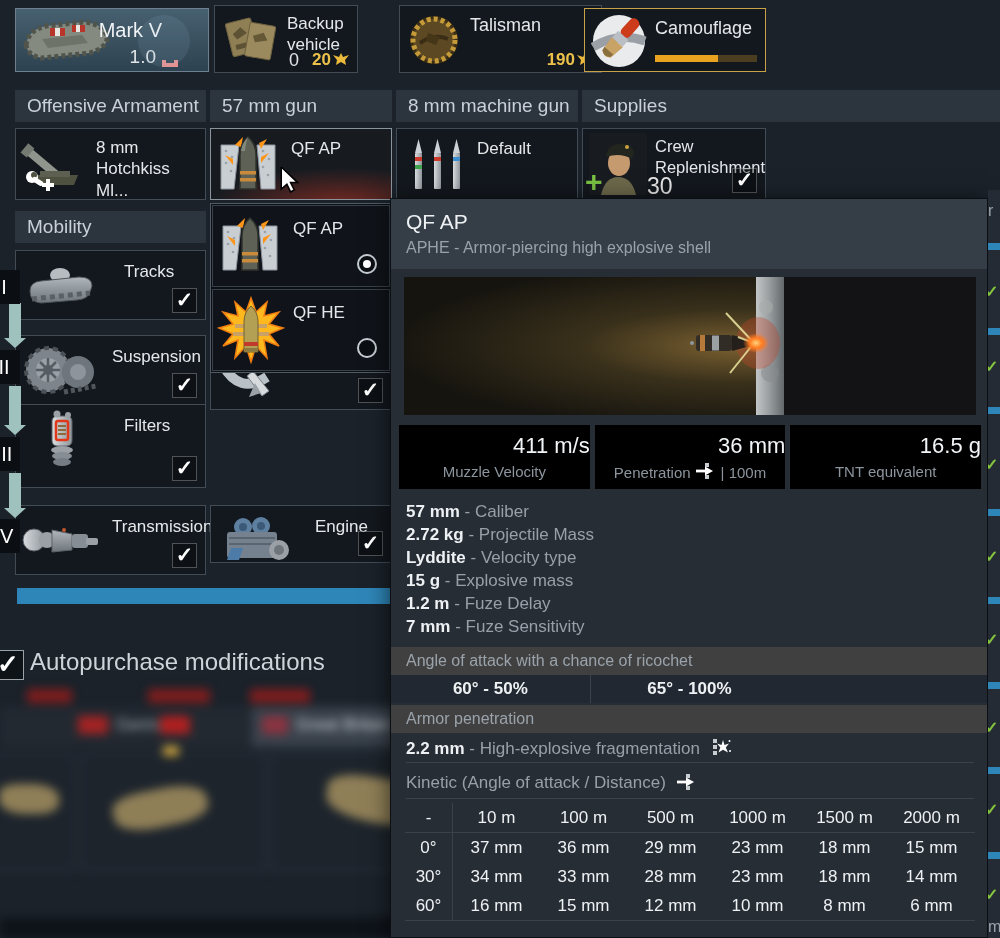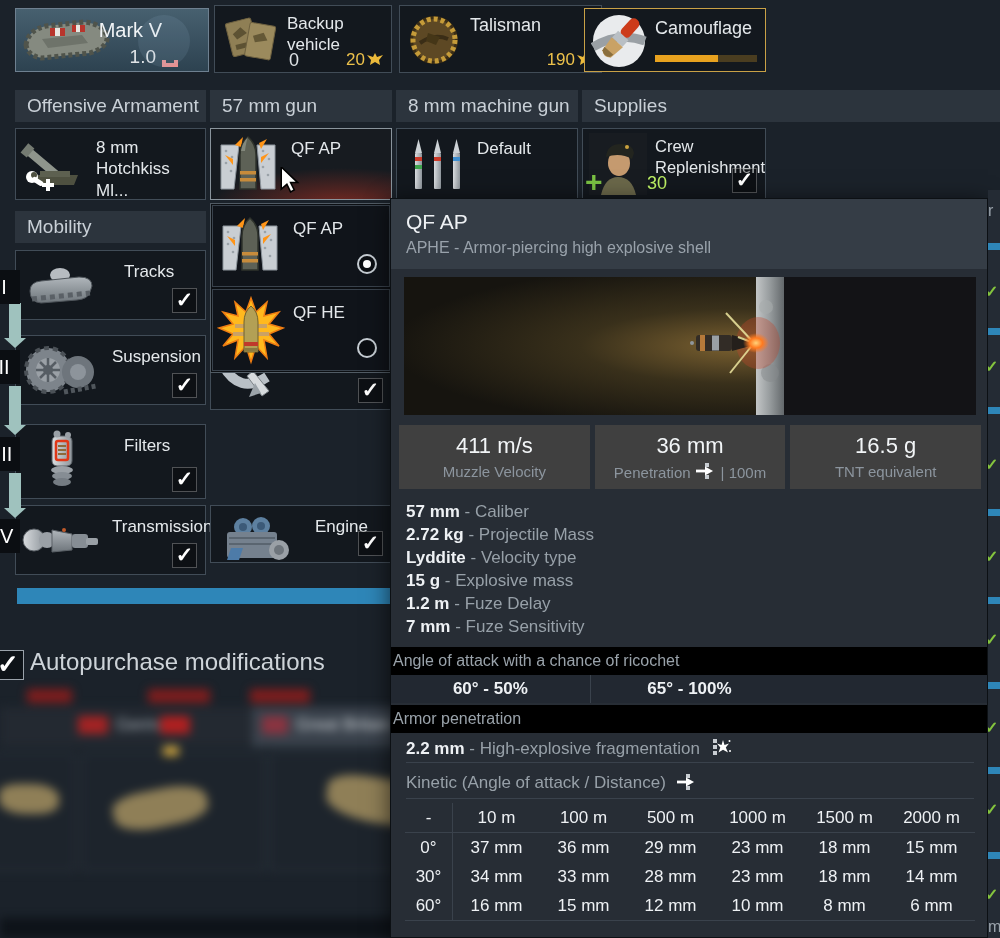--- a/index.html
+++ b/index.html
@@ -7,21 +7,21 @@
   #screen { position:relative; width:1000px; height:938px; background:#1b222a; overflow:hidden; color:#e8ecef; }
   .abs { position:absolute; }
 
   
   .card { position:absolute; background:#13181e; border:1px solid #414c57; }
   .hdrbar { position:absolute; height:32px; background:#2c343d; color:#c9d0d7; font-size:19px; line-height:31px; padding-left:12px; }
   .lbl { position:absolute; color:#e4e8eb; font-size:17px; line-height:1.25; }
   .chk { position:absolute; width:25px; height:25px; border:1px solid rgba(255,255,255,.28); background:rgba(0,0,0,.3); color:#fff; font-size:21px; font-weight:bold; text-align:center; line-height:22px; }
   .radio { position:absolute; width:20px; height:20px; border:2px solid #c6cdd3; border-radius:50%; background:#0b0e12; }
   .radio.sel::after { content:""; position:absolute; left:4px; top:4px; width:8px; height:8px; background:#fff; border-radius:50%; }
-  .gold { color:#ecc14b; font-size:17px; font-weight:normal; }
+  .gold { color:#ecc14b; font-size:17px; font-weight:bold; }
   .eag { display:inline-block; vertical-align:-2px; margin-left:2px; }
 
   
   .vcard { position:absolute; left:15px; top:8px; width:194px; height:64px; background:linear-gradient(180deg,#47606f,#2d4250); border:1px solid #6e8090; }
   .camocard { border:1px solid #c9a146; }
   .pbar { position:absolute; height:7px; background:#4a3d20; }
   .pbar > div { height:100%; background:#e8a21f; }
 
   
   .hovercard { position:absolute; background:radial-gradient(130% 95% at 72% 108%, rgba(122,42,34,.95) 0%, rgba(122,42,34,0) 55%), #171b20; border:1px solid #8a949c; }
@@ -41,28 +41,28 @@
   .autobox { position:absolute; left:-8px; top:2px; width:32px; height:30px; border:1px solid #9aa2aa; background:#0e1318; color:#fff; font-size:26px; font-weight:bold; text-align:center; line-height:26px; }
   .autolbl { position:absolute; left:30px; top:0; font-size:24px; color:#ced4d9; white-space:nowrap; }
 
   
   #tooltip { position:absolute; left:390px; top:198px; width:598px; height:740px; background:#272d35; border:1px solid #0c1014; box-shadow:0 4px 22px rgba(0,0,0,.65); z-index:10; }
   .tt-head { position:absolute; left:0; top:0; width:100%; height:70px; background:#353d46; padding:11px 15px; }
   .tt-title { font-size:21px; color:#eef1f4; }
   .tt-sub { font-size:16px; color:#99a2ab; margin-top:5px; }
   .tt-img { position:absolute; left:13px; top:78px; width:572px; height:138px; background:#16130f; }
   .tt-stats { position:absolute; left:8px; top:226px; width:582px; display:flex; gap:5px; }
-  .stat { flex:1; background:#404040; height:64px; text-align:center; }
+  .stat { flex:1; background:#000000; height:64px; text-align:right; }
   .stat-v { font-size:22px; color:#f2f5f7; margin-top:8px; }
   .stat-l { font-size:15px; color:#8c959e; margin-top:4px; display:flex; justify-content:center; align-items:center; gap:5px; }
   .tt-specs { position:absolute; left:15px; top:301px; font-size:17px; }
   .spec-row { height:23px; line-height:23px; white-space:nowrap; }
   .spec-v { color:#eef1f4; font-weight:bold; }
   .spec-sep, .spec-l { color:#97a0a8; }
-  .tt-sechdr { position:absolute; left:0; width:100%; height:28px; background:#000000; color:#9aa3ab; font-size:16px; line-height:28px; padding-left:2px; }
+  .tt-sechdr { position:absolute; left:0; width:100%; height:28px; background:#404040; color:#9aa3ab; font-size:16px; line-height:28px; padding-left:15px; }
   .rico-row { position:absolute; left:0; top:476px; width:100%; height:28px; background:#222831; display:grid; grid-template-columns:1fr 1fr 1fr; }
   .rico-cell { text-align:center; line-height:28px; font-size:17px; font-weight:bold; color:#eef1f4; border-left:1px solid #3a424c; }
   .rico-cell:first-child { border-left:none; }
   .fragrow { position:absolute; left:15px; top:536px; width:568px; height:28px; line-height:28px; font-size:17px; border-bottom:1px solid #3a424c; white-space:nowrap; }
   .kinrow { position:absolute; left:15px; top:568px; width:568px; height:32px; line-height:32px; font-size:17px; color:#97a0a8; border-bottom:1px solid #3a424c; white-space:nowrap; }
   .icon-inline { display:inline-block; vertical-align:-2px; margin-left:6px; }
   .pen-table { position:absolute; left:14px; top:604px; width:570px; display:grid; grid-template-columns:48px repeat(6,1fr); border-bottom:1px solid #3a424c; }
   .pt-c { text-align:center; font-size:17px; color:#eef1f4; height:29px; line-height:29px; }
   .pt-h { height:30px; line-height:30px; border-bottom:1px solid #3a424c; }
   .pt-a { border-right:1px solid #3a424c; }
@@ -164,21 +164,21 @@
     <span class="abs" style="right:46px;top:10px;font-size:20px;color:#f0f3f5">Mark V</span>
     <span class="abs" style="right:52px;top:37px;font-size:19px;color:#dfe3e6">1.0</span>
     <span class="abs" style="right:30px;top:44px">
       <svg width="16" height="9" viewBox="0 0 16 9">
           <path d="M0,9 V2 h4 v3 h8 V2 h4 v7 z" fill="#e89090"></path>
         </svg>
     </span>
     <span class="abs" style="right:18px;top:6px;width:52px;height:52px;border-radius:50%;background:rgba(160,190,210,.12)"></span>
   </div>
 
-  <div class="card" style="left:214px;top:5px;width:178px;height:68px">
+  <div class="card" style="left:214px;top:5px;width:144px;height:68px">
     <span class="abs" style="left:6px;top:6px">
       <svg width="60" height="54" viewBox="0 0 60 54">
         <g transform="rotate(-14 22 26)">
             <rect x="8" y="8" width="26" height="34" rx="2" fill="#8f7f55" stroke="#6e6140"></rect>
             <path d="M13,20 l9,-5 5,7 -11,4z" fill="#5d5233"></path>
             <rect x="13" y="31" width="16" height="5" fill="#5d5233"></rect>
           </g>
         <g transform="rotate(10 38 30)">
             <rect x="26" y="12" width="26" height="34" rx="2" fill="#9b8a5d" stroke="#6e6140"></rect>
             <path d="M31,25 l10,-5 5,7 -12,4z" fill="#645836"></path>
@@ -322,21 +322,21 @@
       <svg width="58" height="62" viewBox="0 0 58 62">
         <rect width="58" height="62" fill="#181c21"></rect>
         <path d="M12,62 q4,-18 17,-18 q14,0 18,18z" fill="#6b684a"></path>
         <ellipse cx="30" cy="30" rx="11" ry="13" fill="#c59a6f"></ellipse>
         <path d="M17,24 q1,-13 15,-13 q12,0 13,9 l-2,6 q-12,-7 -26,-2z" fill="#23251f"></path>
         <circle cx="38" cy="14" r="2" fill="#caa23f"></circle>
       </svg>
     </span>
     <span class="lbl" style="left:72px;top:7px;font-size:16.5px"><span>Crew</span><br><span>Replenishment</span></span>
     <span class="abs" style="left:2px;top:36px;font-size:30px;font-weight:bold;color:#7ac143">+</span>
-    <span class="abs" style="left:64px;top:44px;font-size:18px;color:#bef264">30</span>
+    <span class="abs" style="left:64px;top:44px;font-size:23px;color:#e5e5e5">30</span>
     <span class="chk" style="right:8px;bottom:6px">✓</span>
   </div>
 
   <div class="hdrbar" style="left:15px;top:211px;width:191px">Mobility</div>
 
   <div class="tierarrow" style="top:303px;height:36px"></div>
   <div class="tierarrow" style="top:386px;height:40px"></div>
   <div class="tierarrow" style="top:473px;height:36px"></div>
   <div class="tierbox" style="top:270px">I</div>
   <div class="tierbox" style="top:350px">II</div>
@@ -364,21 +364,21 @@
         <path d="M28,18 v24 M16,30 h24 M20,22 l16,16 M36,22 l-16,16" stroke="#565d64" stroke-width="2.5"></path>
         <circle cx="58" cy="32" r="16" fill="#6e757c"></circle>
           <circle cx="58" cy="32" r="8" fill="#8d949b"></circle>
         <path d="M44,52 l32,-6" stroke="#50565c" stroke-width="5" stroke-dasharray="4 3"></path>
       </svg>
     </span>
     <span class="lbl" style="left:96px;top:10px">Suspension</span>
     <span class="chk" style="right:8px;bottom:6px">✓</span>
   </div>
 
-  <div class="card" style="left:15px;top:424px;width:191px;height:75px">
+  <div class="card" style="left:15px;top:404px;width:191px;height:84px">
     <span class="abs" style="left:14px;top:3px">
       <svg width="64" height="64" viewBox="0 0 64 64">
         <rect x="22" y="8" width="20" height="30" rx="5" fill="url(#silverg)" stroke="#5a6066"></rect>
         <circle cx="27" cy="6" r="3.5" fill="#9aa0a6"></circle>
           <circle cx="38" cy="7" r="3" fill="#9aa0a6"></circle>
         <rect x="26" y="13" width="12" height="19" rx="2" fill="none" stroke="#e03818" stroke-width="2.5"></rect>
         <path d="M28,18 h8 M28,22 h8 M28,26 h8" stroke="#8d6a3a" stroke-width="2"></path>
         <ellipse cx="32" cy="42" rx="11" ry="4" fill="#9aa0a6"></ellipse>
         <ellipse cx="32" cy="48" rx="10" ry="4" fill="#868d94"></ellipse>
         <ellipse cx="32" cy="54" rx="9" ry="4" fill="#757c83"></ellipse>

